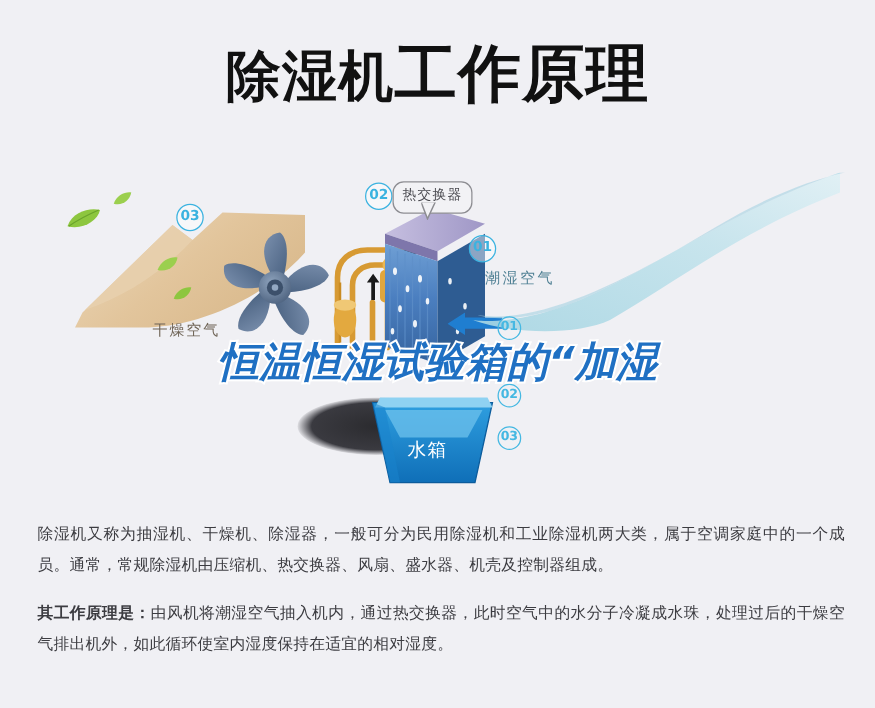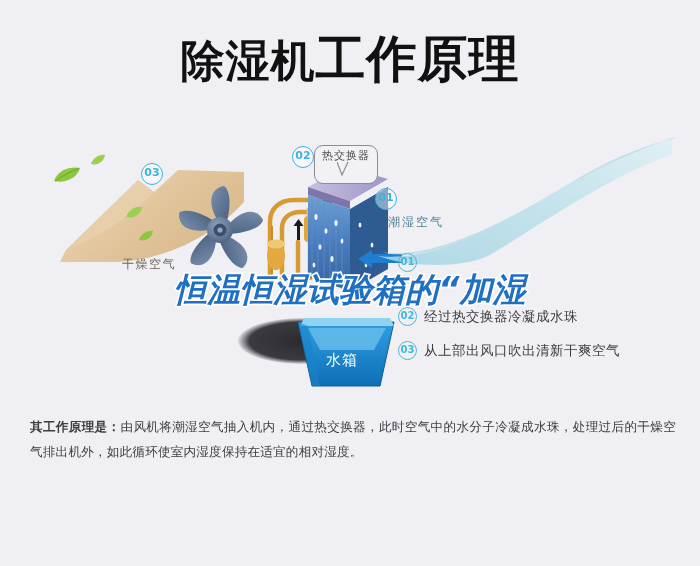--- a/index.html
+++ b/index.html
@@ -165,21 +165,21 @@
   }
   #badge-03-left { left: 141px; top: 163px; }
   #badge-02-hx   { left: 292px; top: 146px; }
   #badge-01-air  { left: 375px; top: 188px; }
 
   
   .callout {
     position: absolute;
     left: 314px;
     top: 145px;
-    padding: 2px 7px 20px 7px;
+    padding: 2px 7px 7px 7px;
     border: 1.3px solid #8d8d92;
     border-radius: 9px;
     background: #f2f2f5;
     font-size: 11px;
     color: #4a4a50;
     letter-spacing: 1px;
     font-family: "DejaVu Sans", sans-serif;
     white-space: nowrap;
   }
   .callout-tail {
@@ -462,30 +462,29 @@
         <path d="M0,0 L11,0 L5,13 Z" fill="#f2f2f5" stroke="#8d8d92" stroke-width="1.2"></path>
         <path d="M1,0 L10,0" stroke="#f2f2f5" stroke-width="2.4"></path>
       </svg>
     </div>
 
     <div class="step-row" id="step-1">
       <span class="step-num">01</span>
     </div>
     <div class="step-row" id="step-2">
       <span class="step-num">02</span>
-      <span class="step-text">经过热交换器冷凝成水珠</span>
     </div>
     <div class="step-row" id="step-3">
       <span class="step-num">03</span>
-      <span class="step-text">从上部出风口吹出清新干爽空气</span>
     </div>
 
     <div id="overlay-title">
       <span class="ot-line">恒温恒湿试验箱的“加湿</span>
     </div>
 
   </div>
 
   <div id="body-copy">
+    <p class="para p1">除湿机又称为抽湿机、干燥机、除湿器，一般可分为民用除湿机和工业除湿机两大类，属于空调家庭中的一个成员。通常，常规除湿机由压缩机、热交换器、风扇、盛水器、机壳及控制器组成。</p>
     <p class="para p2"><b>其工作原理是：</b><span>由风机将潮湿空气抽入机内，通过热交换器，此时空气中的水分子冷凝成水珠，处理过后的干燥空气排出机外，如此循环使室内湿度保持在适宜的相对湿度。</span></p>
   </div>
 
 </div>
 
 </body></html>

